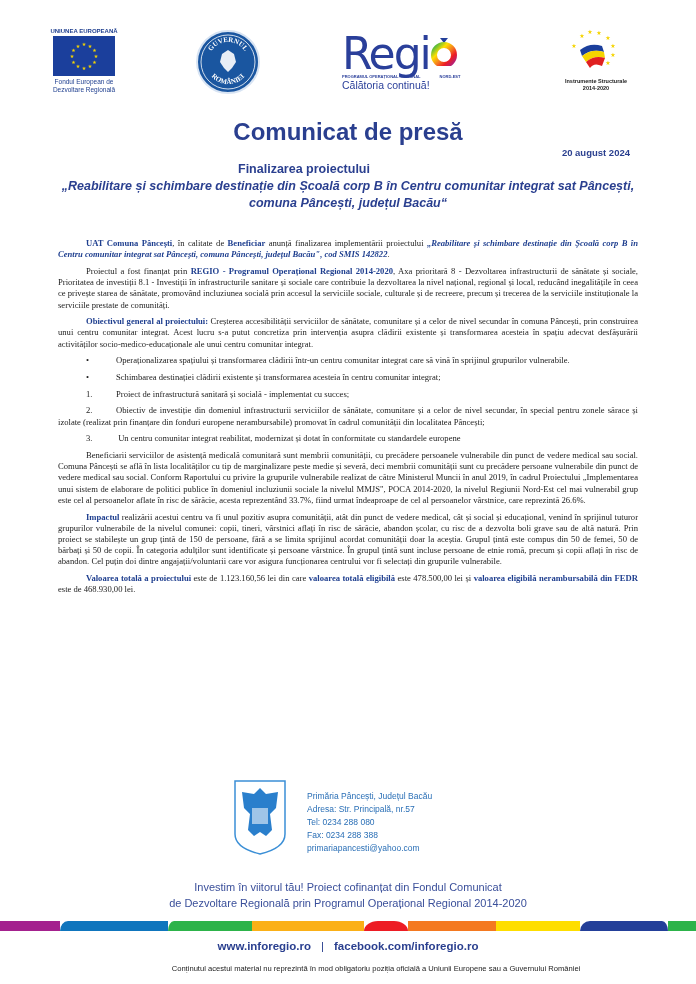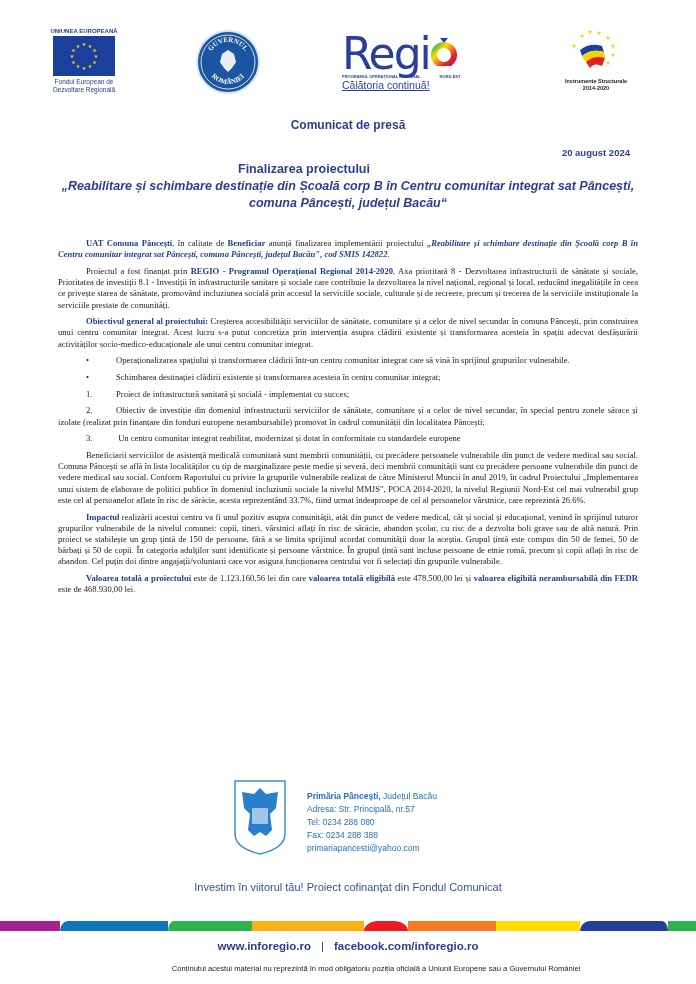--- a/index.html
+++ b/index.html
@@ -8,44 +8,44 @@
 
   
   .eu-logo { left: 48px; top: 28px; width: 72px; text-align: center; }
   .eu-top { font-size: 6px; font-weight: bold; color: #1f3f8f; letter-spacing: 0; white-space: nowrap; }
   .eu-flag { width: 62px; height: 40px; background: #1b3f9c; margin: 2px auto 2px; position: relative; }
   .eu-bottom { font-size: 6.5px; color: #1f3f8f; line-height: 8px; white-space: nowrap; }
   .gov-logo { left: 196px; top: 30px; width: 64px; height: 64px; border-radius: 50%; background: #1a56a0; border: 2px solid #d8e4f3; box-sizing: border-box; }
   .regio-logo { left: 342px; top: 34px; width: 138px; height: 60px; }
   .regio-word { font-size: 44px; font-weight: normal; color: #2a3f9a; line-height: 40px; letter-spacing: -2px; font-family: "DejaVu Sans", sans-serif; }
   .regio-sub { font-size: 4px; color: #2a3f9a; font-weight: bold; white-space: nowrap; }
-  .regio-tag { font-size: 10.5px; color: #2a3f9a; margin-top: 0px; white-space: nowrap; text-decoration: underline; }
+  .regio-tag { font-size: 10.5px; color: #2a3f9a; margin-top: 0px; white-space: nowrap; }
   .is-logo { left: 556px; top: 28px; width: 80px; text-align: center; }
   .is-caption { font-size: 5.5px; font-weight: bold; color: #222; line-height: 7px; white-space: nowrap; }
 
   
-  .title { left: 0; width: 696px; top: 118px; text-align: center; font-size: 12px; font-weight: bold; color: #2a3f8f; }
+  .title { left: 0; width: 696px; top: 118px; text-align: center; font-size: 24px; font-weight: bold; color: #2a3f8f; }
   .date { right: 66px; top: 147px; font-size: 9.5px; font-weight: bold; color: #2a3f8f; }
   .subtitle { left: 0; width: 608px; top: 162px; text-align: center; font-size: 12.5px; font-weight: bold; color: #2a3f8f; }
   .project-name { left: 60px; width: 576px; top: 178px; text-align: center; font-size: 12.5px; font-weight: bold; font-style: italic; color: #2a3f8f; line-height: 17px; }
 
   
   .body-text { left: 58px; width: 580px; top: 238px; font-size: 8.6px; line-height: 11.2px; color: #222; text-align: justify; }
   .body-text p { margin: 0 0 5.5px 0; text-indent: 28px; font-family: Liberation Serif, serif; }
   .hdr { color: #1f3f8f; font-weight: bold; }
   .b { font-weight: bold; color: #1f3f8f; }
   .bi { font-weight: bold; font-style: italic; color: #1f3f8f; }
   .list-item { text-indent: 28px; margin: 0; }
   .list-item .marker { display: inline-block; width: 30px; text-indent: 0; }
   .list-block { margin-bottom: 5px; }
 
   
   .crest { left: 232px; top: 778px; width: 56px; height: 78px; }
   .contact { left: 307px; top: 790px; font-size: 8.5px; line-height: 13px; color: #2a6fb6; }
-  .contact .b2 { font-weight: bold; margin-top: 16px; }
+  .contact .b2 { font-weight: normal; margin-top: 16px; }
 
   
   .cofin { left: 0; width: 696px; top: 880px; text-align: center; font-size: 11px; line-height: 15.5px; color: #3a4f9a; }
   .band { left: 0; top: 921px; width: 696px; height: 10px; display: flex; }
   .band span { display: block; height: 10px; }
   .links { left: 0; width: 696px; top: 940px; text-align: center; font-size: 11.5px; font-weight: bold; color: #2a3f8f; }
   .links .sep { margin: 0 10px; font-weight: normal; }
   .disclaimer { left: 0; width: 696px; top: 964px; text-align: center; font-size: 7.6px; color: #222; margin-left: 28px; }
 </style>
 </head>
@@ -178,20 +178,21 @@
 <div class="abs contact">
   <div><span class="b2">Primăria Pâncești,</span><span> Județul Bacău</span></div>
   <div>Adresa: Str. Principală, nr.57</div>
   <div>Tel: 0234 288 080</div>
   <div>Fax: 0234 288 388</div>
   <div>primariapancesti@yahoo.com</div>
 </div>
 
 <div class="abs cofin">
   <div>Investim în viitorul tău! Proiect cofinanțat din Fondul Comunicat</div>
+  <div>de Dezvoltare Regională prin Programul Operațional Regional 2014-2020</div>
 </div>
 
 <div class="abs band">
   <span style="width:60px;background:#a4218e;"></span>
   <span style="width:108px;background:#0f75bd;border-top-left-radius:8px 10px;"></span>
   <span style="width:84px;background:#2db34a;border-top-left-radius:6px 10px;"></span>
   <span style="width:112px;background:#fbb017;"></span>
   <span style="width:44px;background:#ed1c24;border-top-left-radius:14px 10px;border-top-right-radius:14px 10px;"></span>
   <span style="width:88px;background:#f47920;"></span>
   <span style="width:84px;background:#fede00;"></span>

